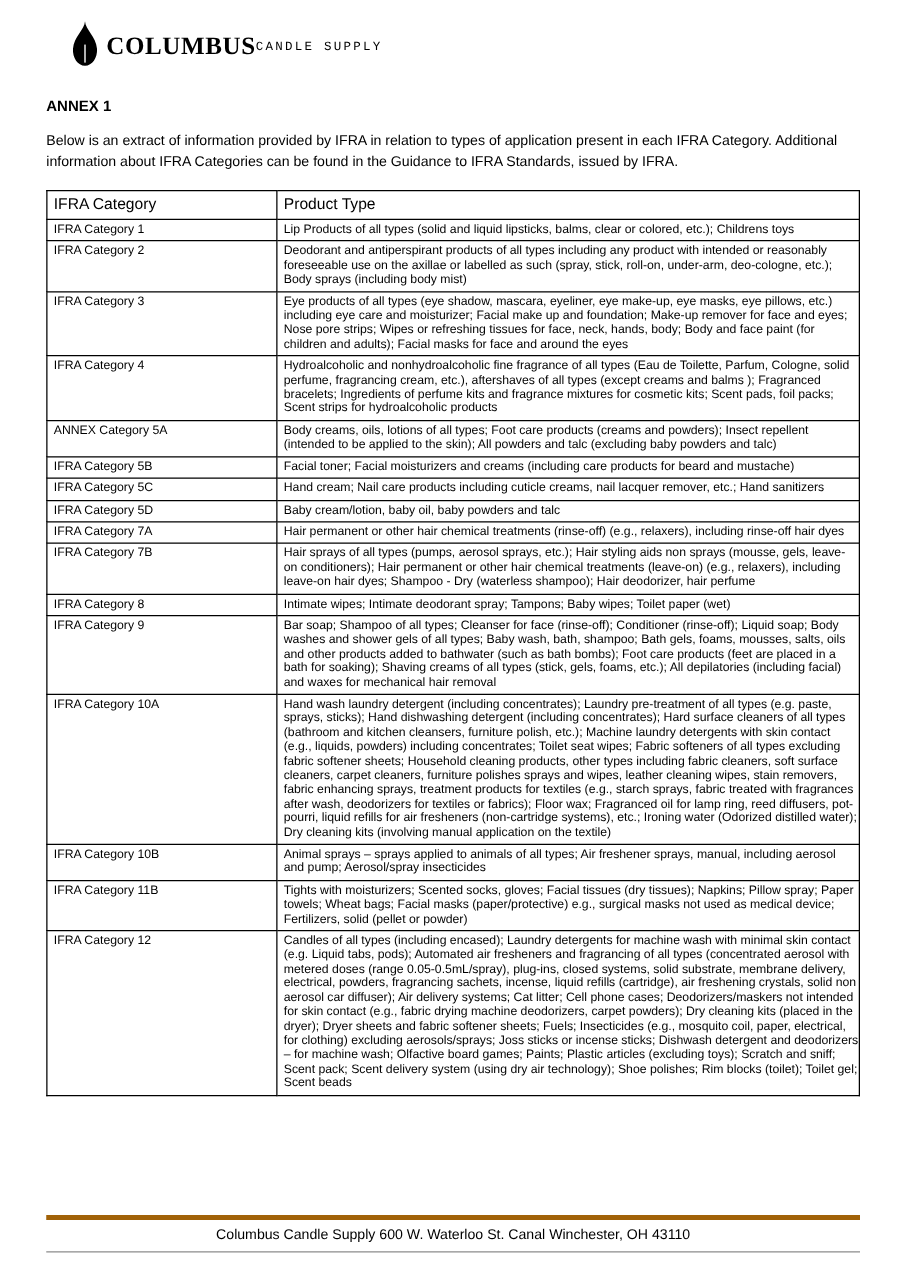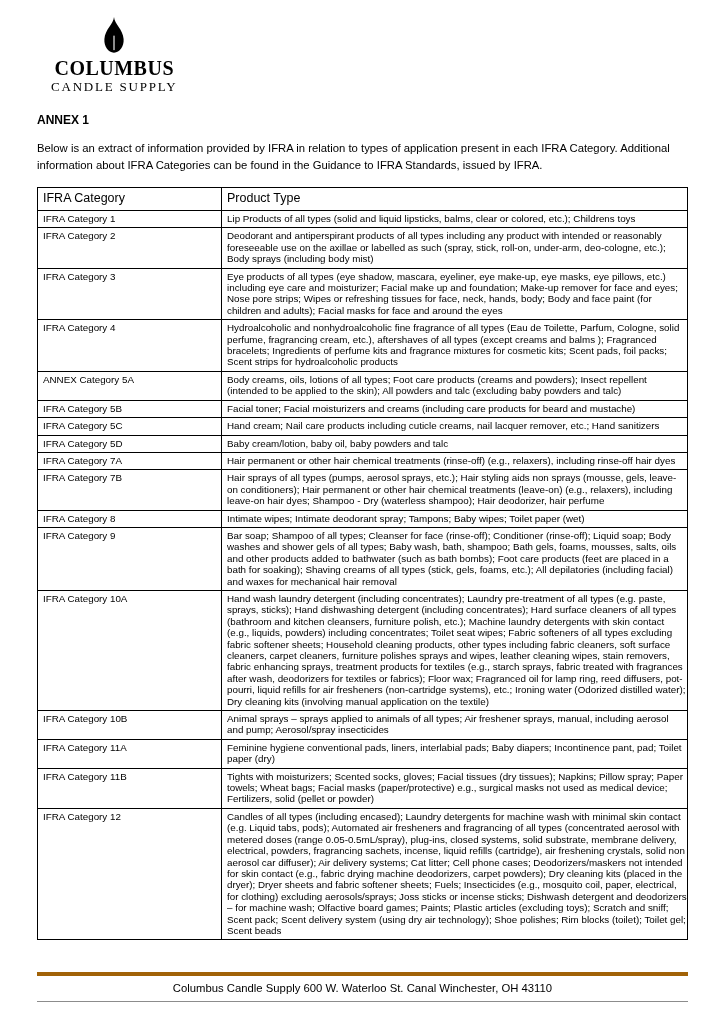--- a/index.html
+++ b/index.html
@@ -3,28 +3,28 @@
 <meta charset="utf-8">
 <style>
   html, body { margin:0; padding:0; background:#fff; }
   .page {
     width:724px; height:1024px; position:relative; background:#ffffff;
     font-family:"Liberation Sans", sans-serif; color:#000;
     box-sizing:border-box; padding:14px 36px 0 37px; overflow:hidden;
   }
   
   .hdr { display:flex; justify-content:space-between; align-items:flex-start; }
-  .logo { display:flex; flex-direction:column; align-items:center; margin-left:14px; margin-top:2px; }
+  .logo { display:flex; flex-direction:row; align-items:center; margin-left:14px; margin-top:2px; }
   .logo svg { display:block; }
   .logo-name {
     font-family:"Liberation Serif", serif; font-weight:bold; font-size:20px;
     letter-spacing:0.5px; line-height:20px; margin-top:1px;
   }
   .logo-sub {
-    font-family:Liberation Serif, serif; font-size:13px; letter-spacing:1.8px;
+    font-family:Liberation Mono, monospace; font-size:10px; letter-spacing:1.8px;
     line-height:11px; margin-top:3px;
   }
   .meta { text-align:right; font-size:10.5px; line-height:17px; padding-top:2px; }
   .meta .b { font-weight:bold; }
   
   .annex { font-weight:bold; font-size:12px; margin-top:21px; }
   .intro { font-size:11.3px; line-height:16.5px; margin-top:13px; }
   
   table.ifra { border-collapse:collapse; width:651px; margin-top:14px; }
   table.ifra th, table.ifra td { border:1px solid #000; vertical-align:top; text-align:left; }
@@ -118,24 +118,20 @@
         </tr>
         <tr>
           <td class="cat-cell">IFRA Category 10A</td>
           <td class="type-cell">Hand wash laundry detergent (including concentrates); Laundry pre-treatment of all types (e.g. paste, sprays, sticks); Hand dishwashing detergent (including concentrates); Hard surface cleaners of all types (bathroom and kitchen cleansers, furniture polish, etc.); Machine laundry detergents with skin contact (e.g., liquids, powders) including concentrates; Toilet seat wipes; Fabric softeners of all types excluding fabric softener sheets; Household cleaning products, other types including fabric cleaners, soft surface cleaners, carpet cleaners, furniture polishes sprays and wipes, leather cleaning wipes, stain removers, fabric enhancing sprays, treatment products for textiles (e.g., starch sprays, fabric treated with fragrances after wash, deodorizers for textiles or fabrics); Floor wax; Fragranced oil for lamp ring, reed diffusers, pot-pourri, liquid refills for air fresheners (non-cartridge systems), etc.; Ironing water (Odorized distilled water); Dry cleaning kits (involving manual application on the textile)</td>
         </tr>
         <tr>
           <td class="cat-cell">IFRA Category 10B</td>
           <td class="type-cell">Animal sprays – sprays applied to animals of all types; Air freshener sprays, manual, including aerosol and pump; Aerosol/spray insecticides</td>
         </tr>
         <tr>
-          <td class="cat-cell">IFRA Category 11A</td>
-          <td class="type-cell">Feminine hygiene conventional pads, liners, interlabial pads; Baby diapers; Incontinence pant, pad; Toilet paper (dry)</td>
-        </tr>
-        <tr>
           <td class="cat-cell">IFRA Category 11B</td>
           <td class="type-cell">Tights with moisturizers; Scented socks, gloves; Facial tissues (dry tissues); Napkins; Pillow spray; Paper towels; Wheat bags; Facial masks (paper/protective) e.g., surgical masks not used as medical device; Fertilizers, solid (pellet or powder)</td>
         </tr>
         <tr>
           <td class="cat-cell">IFRA Category 12</td>
           <td class="type-cell">Candles of all types (including encased); Laundry detergents for machine wash with minimal skin contact (e.g. Liquid tabs, pods); Automated air fresheners and fragrancing of all types (concentrated aerosol with metered doses (range 0.05-0.5mL/spray), plug-ins, closed systems, solid substrate, membrane delivery, electrical, powders, fragrancing sachets, incense, liquid refills (cartridge), air freshening crystals, solid non aerosol car diffuser); Air delivery systems; Cat litter; Cell phone cases; Deodorizers/maskers not intended for skin contact (e.g., fabric drying machine deodorizers, carpet powders); Dry cleaning kits (placed in the dryer); Dryer sheets and fabric softener sheets; Fuels; Insecticides (e.g., mosquito coil, paper, electrical, for clothing) excluding aerosols/sprays; Joss sticks or incense sticks; Dishwash detergent and deodorizers – for machine wash; Olfactive board games; Paints; Plastic articles (excluding toys); Scratch and sniff; Scent pack; Scent delivery system (using dry air technology); Shoe polishes; Rim blocks (toilet); Toilet gel; Scent beads</td>
         </tr>
       </tbody>
   </table>
 

